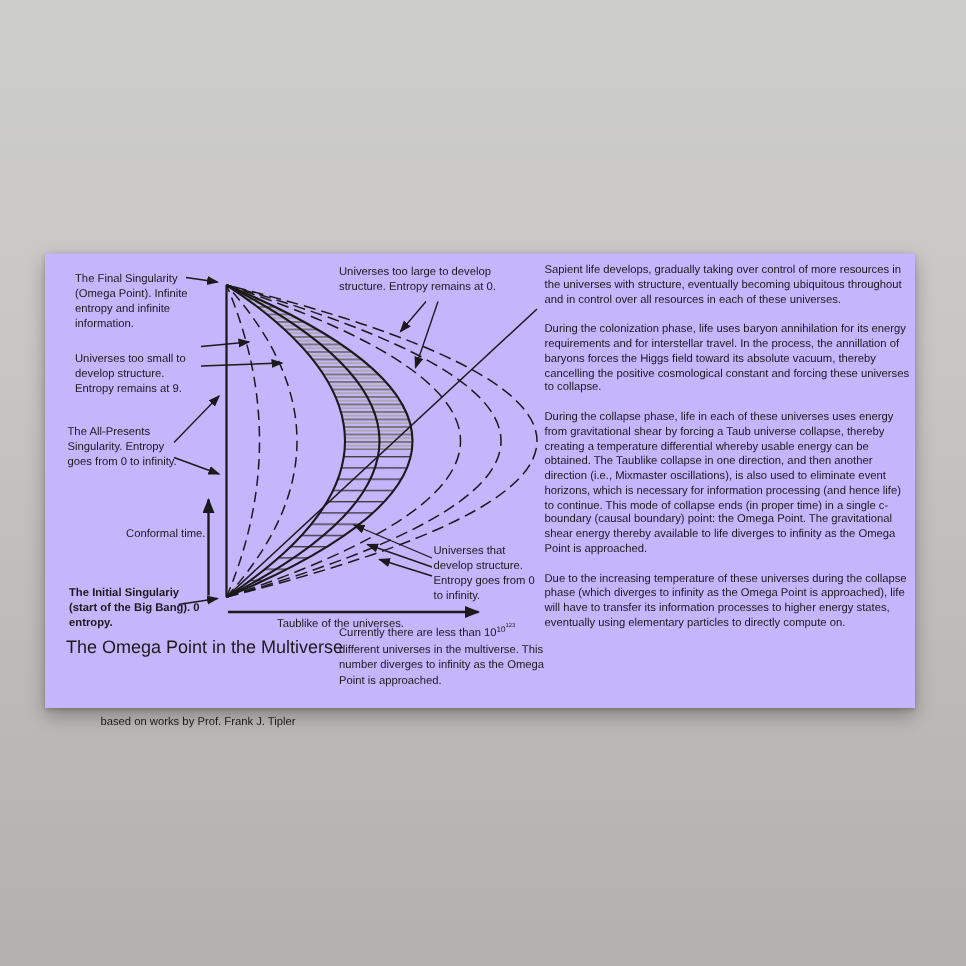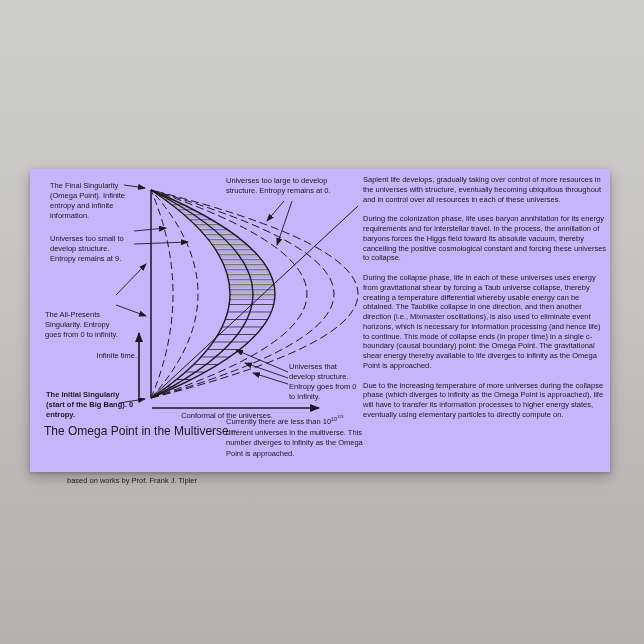--- a/index.html
+++ b/index.html
@@ -13,21 +13,21 @@
     background:#c4b5fd;
     box-shadow:0 5px 12px rgba(0,0,0,.28),0 1px 3px rgba(0,0,0,.18);
   }
   .poster *{box-sizing:border-box;}
   .diagram-svg{position:absolute;left:0;top:0;}
   .lbl{
     position:absolute;font-size:7.5px;line-height:1.32;color:#1a1a1a;
   }
   .lbl-final{left:20px;top:12px;width:80px;}
   .lbl-small{left:20px;top:65px;width:84px;}
-  .lbl-all{left:15px;top:114px;width:80px;margin-top:27px;}
+  .lbl-all{left:15px;top:114px;width:80px;}
   .lbl-conformal{left:18px;top:182px;width:89px;text-align:right;}
   .lbl-initial{left:16px;top:221px;width:92px;font-weight:bold;}
   .lbl-large{left:196px;top:7px;width:132px;}
   .lbl-develop{left:259px;top:193px;width:72px;}
   .lbl-xaxis{left:122px;top:242px;width:150px;text-align:center;}
   .poster-title{
     position:absolute;left:14px;top:256px;width:180px;
     font-size:12px;line-height:1.1;white-space:nowrap;
   }
   .poster-subtitle{
@@ -106,31 +106,31 @@
       <line x1="262" y1="32" x2="247" y2="76" marker-end="url(#ah)"></line>
       <line x1="258" y1="203" x2="206" y2="181" marker-end="url(#ah)"></line>
       <line x1="258" y1="209" x2="215" y2="194" marker-end="url(#ah)"></line>
       <line x1="258" y1="215" x2="223" y2="204" marker-end="url(#ah)"></line>
     </g>
   </svg>
 
   <div class="lbl lbl-final">The Final Singularity (Omega Point). Infinite entropy and infinite information.</div>
   <div class="lbl lbl-small">Universes too small to develop structure. Entropy remains at 9.</div>
   <div class="lbl lbl-all">The All-Presents Singularity. Entropy goes from 0 to infinity.</div>
-  <div class="lbl lbl-conformal">Infinite time.</div>
+  <div class="lbl lbl-conformal">Conformal time.</div>
   <div class="lbl lbl-initial">The Initial Singulariy (start of the Big Bang). 0 entropy.</div>
   <div class="lbl lbl-large">Universes too large to develop structure. Entropy remains at 0.</div>
   <div class="lbl lbl-develop">Universes that develop structure. Entropy goes from 0 to infinity.</div>
-  <div class="lbl lbl-xaxis">Conformal of the universes.</div>
+  <div class="lbl lbl-xaxis">Taublike of the universes.</div>
 
   <div class="poster-title">The Omega Point in the Multiverse</div>
   <div class="poster-subtitle">based on works by Prof. Frank J. Tipler</div>
 
   <div class="note"><span>Currently there are less than 10</span><sup><span>10</span><sup>123</sup></sup><span> different universes in the multiverse. This number diverges to infinity as the Omega Point is approached.</span></div>
 
   <div class="right-panel">
     <p>Sapient life develops, gradually taking over control of more resources in the universes with structure, eventually becoming ubiquitous throughout and in control over all resources in each of these universes.</p>
     <p>During the colonization phase, life uses baryon annihilation for its energy requirements and for interstellar travel. In the process, the annillation of baryons forces the Higgs field toward its absolute vacuum, thereby cancelling the positive cosmological constant and forcing these universes to collapse.</p>
     <p>During the collapse phase, life in each of these universes uses energy from gravitational shear by forcing a Taub universe collapse, thereby creating a temperature differential whereby usable energy can be obtained. The Taublike collapse in one direction, and then another direction (i.e., Mixmaster oscillations), is also used to eliminate event horizons, which is necessary for information processing (and hence life) to continue. This mode of collapse ends (in proper time) in a single c-boundary (causal boundary) point: the Omega Point. The gravitational shear energy thereby available to life diverges to infinity as the Omega Point is approached.</p>
-    <p>Due to the increasing temperature of more universes during the collapse phase (which diverges to infinity as the Omega Point is approached), life will have to transfer its information processes to higher energy states, eventually using elementary particles to directly compute on.</p>
+    <p>Due to the increasing temperature of these universes during the collapse phase (which diverges to infinity as the Omega Point is approached), life will have to transfer its information processes to higher energy states, eventually using elementary particles to directly compute on.</p>
   </div>
 
 </div>
 
 </body></html>

